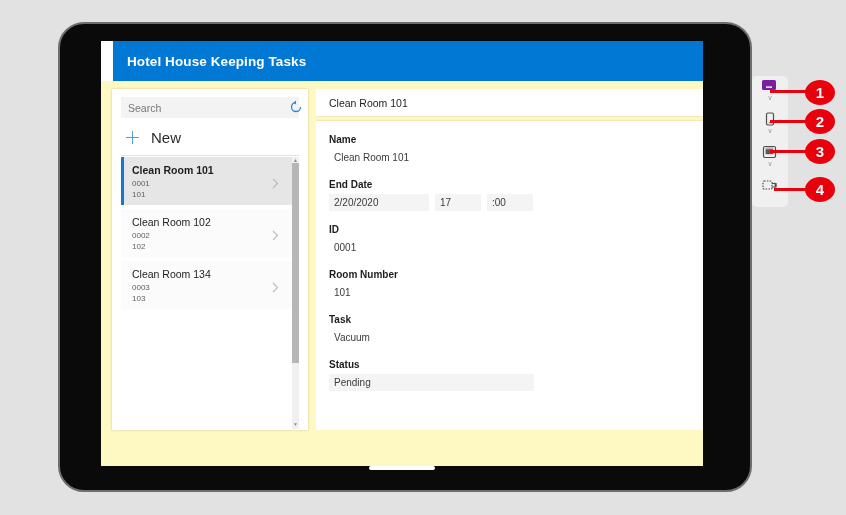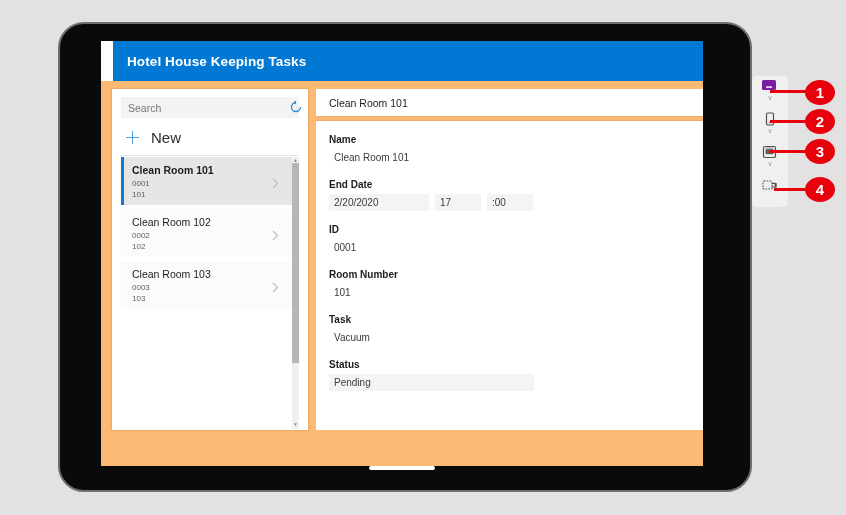--- a/index.html
+++ b/index.html
@@ -65,21 +65,21 @@
     letter-spacing: 0.1px;
   }
 
   
   #app-body {
     position: absolute;
     left: 0;
     top: 40px;
     width: 602px;
     height: 385px;
-    background: #fdba74;
+    background: #fef9c3;
   }
 
   
   #gallery-panel {
     position: absolute;
     left: 11px;
     top: 8px;
     width: 196px;
     height: 341px;
     background: #ffffff;
@@ -403,21 +403,21 @@
             </div>
             <div class="gallery-item">
               <div class="gi-title">Clean Room 102</div>
               <div class="gi-sub1">0002</div>
               <div class="gi-sub2">102</div>
               <span class="gi-chevron"><svg width="7" height="11" viewBox="0 0 7 11">
                   <path d="M1 1 L5.5 5.5 L1 10" fill="none" stroke="#bdbdbd" stroke-width="1.2"></path>
                 </svg></span>
             </div>
             <div class="gallery-item">
-              <div class="gi-title">Clean Room 103</div>
+              <div class="gi-title">Clean Room 134</div>
               <div class="gi-sub1">0003</div>
               <div class="gi-sub2">103</div>
               <span class="gi-chevron"><svg width="7" height="11" viewBox="0 0 7 11">
                   <path d="M1 1 L5.5 5.5 L1 10" fill="none" stroke="#bdbdbd" stroke-width="1.2"></path>
                 </svg></span>
             </div>
           </div>
         <div id="list-scrollbar">
           <div class="scroll-arrow" style="top:1px;">▲</div>
           <div id="list-scroll-thumb"></div>

